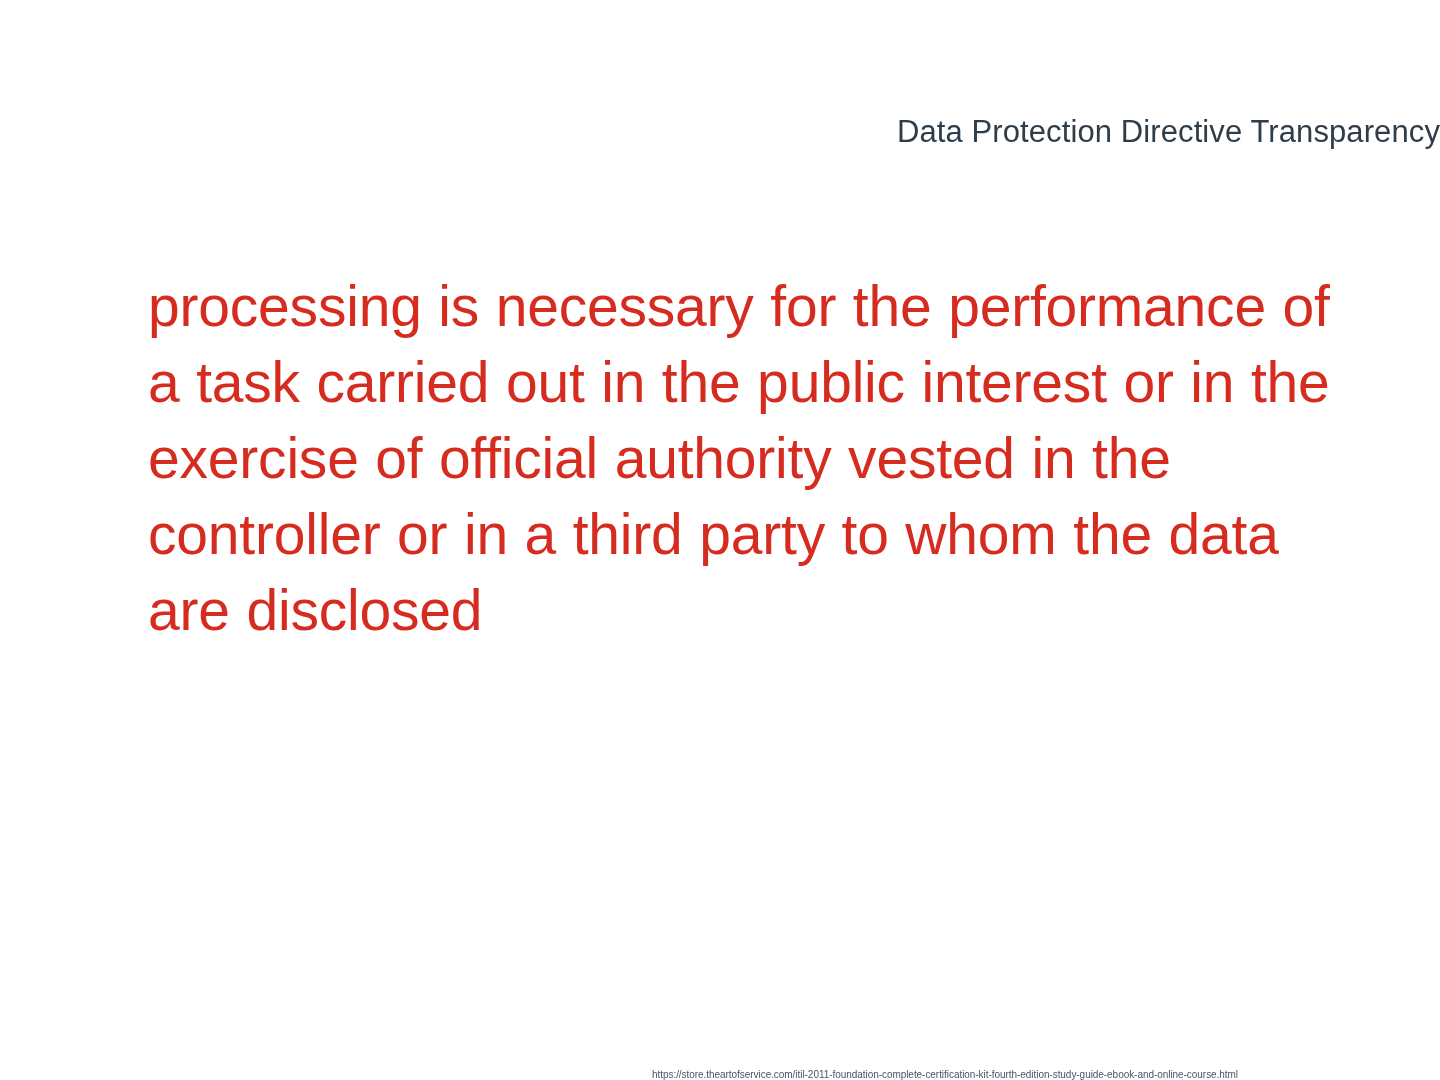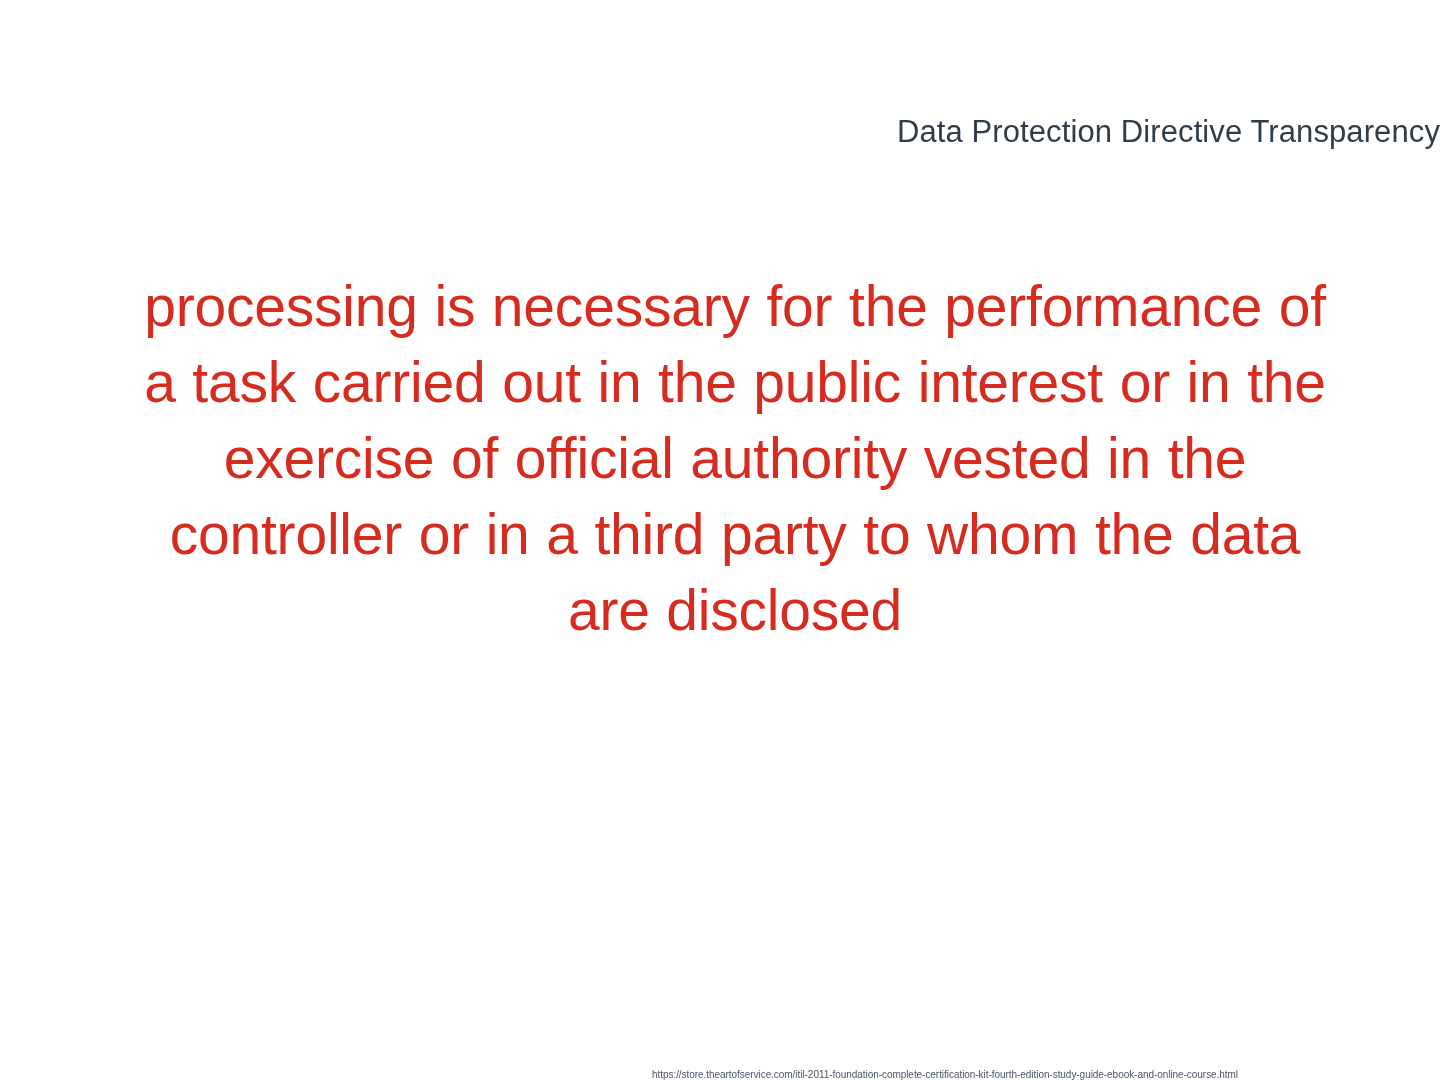--- a/index.html
+++ b/index.html
@@ -35,23 +35,22 @@
     font-weight: 400;
     color: #2e3d49;
     letter-spacing: 0.1px;
     white-space: nowrap;
   }
 
   
   .body-block {
     position: absolute;
     top: 268px;
-    left: 140px;
+    left: 148px;
     width: 1190px;
-    text-align: center;
   }
   .body-text {
     margin: 0;
     font-size: 57px;
     line-height: 76px;
     font-weight: 400;
     color: #d62b1f;
     letter-spacing: -0.2px;
     word-spacing: 1px;
   }

